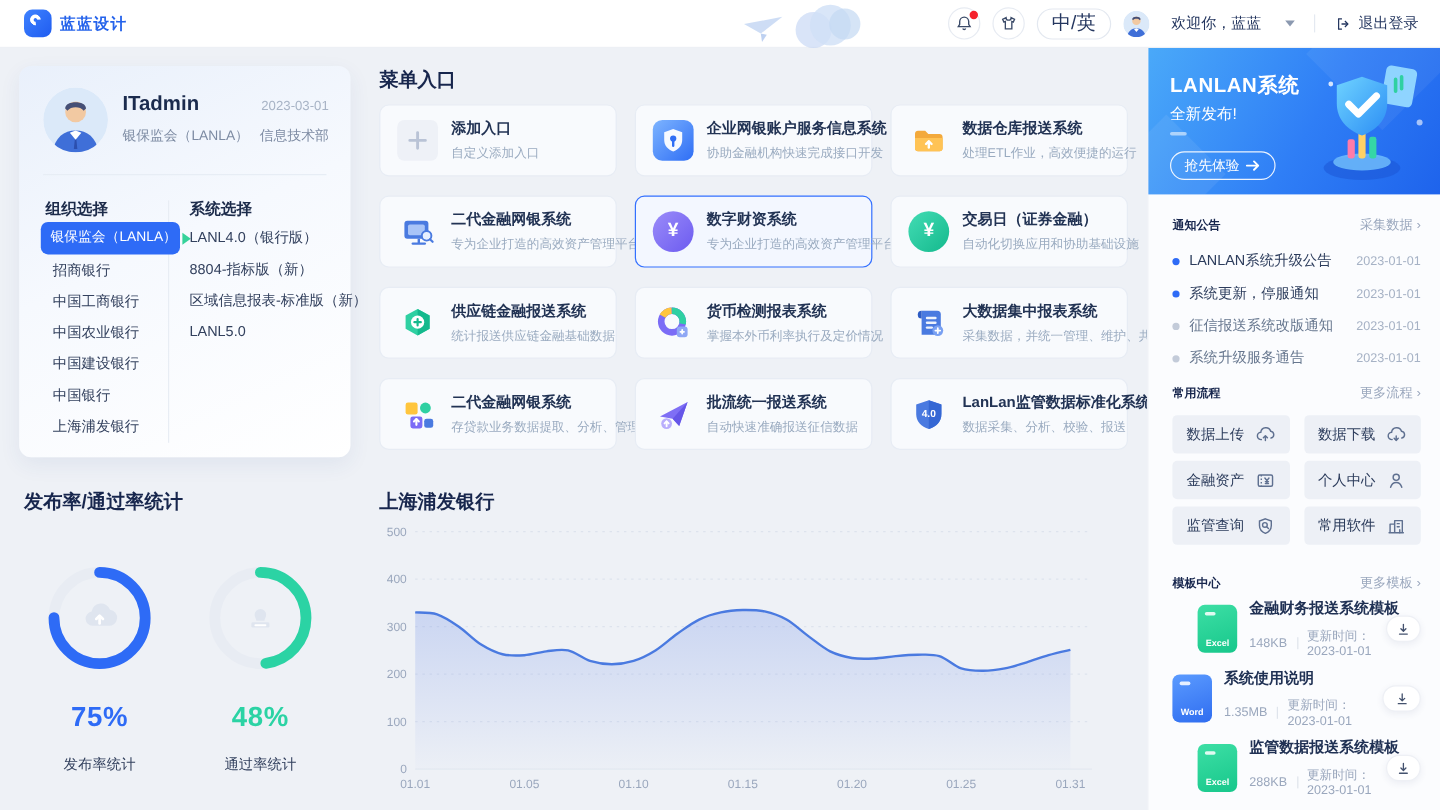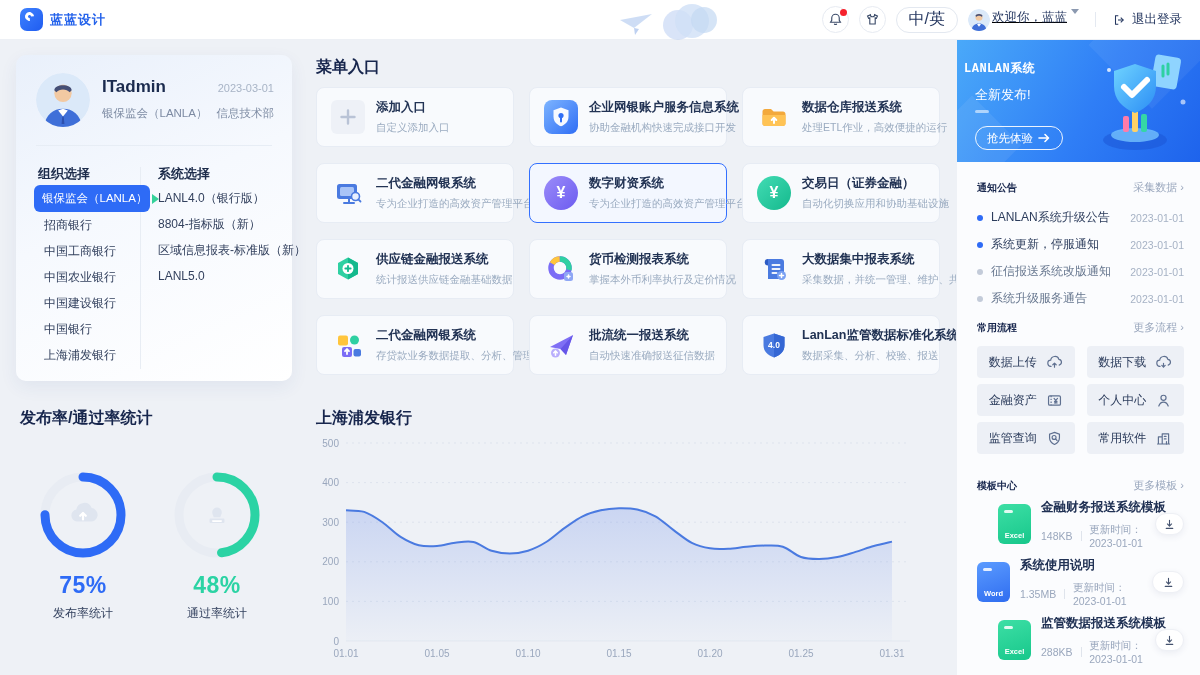--- a/index.html
+++ b/index.html
@@ -10,21 +10,21 @@
   .header { position:absolute; top:0; left:0; right:0; height:40px; background:#fff; border-bottom:1px solid #edf0f5; display:flex; align-items:center; z-index:6; }
   .logo { display:flex; align-items:center; gap:7px; margin-left:20px; }
   .logo-mark { width:23px; height:23px; border-radius:7px; background:linear-gradient(135deg,#3f82ff,#1f5cf0); position:relative; }
   .logo-mark i { position:absolute; left:5px; top:4px; width:9px; height:9px; border:3px solid #fff; border-right-color:transparent; border-radius:50%; transform:rotate(40deg); display:block; }
   .logo-text { font-size:13px; font-weight:bold; color:#2563eb; letter-spacing:1px; }
   .hdr-right { margin-left:auto; display:flex; align-items:center; gap:10px; padding-right:18px; }
   .hbtn { width:27px; height:27px; border:1px solid #e7ebf2; border-radius:50%; background:#fff; display:flex; align-items:center; justify-content:center; position:relative; cursor:pointer; }
   .hbtn svg { stroke:#3a4a68; }
   .dot { position:absolute; top:2px; right:1px; width:7px; height:7px; border-radius:50%; background:#f5222d; }
   .lang-pill { height:26px; padding:0 12px; border:1px solid #e3e8f0; border-radius:14px; font-size:16px; color:#24365f; display:flex; align-items:center; background:#fff; cursor:pointer; }
-  .welcome { display:flex; align-items:flex-start; gap:2px; cursor:pointer;text-decoration:underline; }
+  .welcome { display:flex; align-items:center; gap:18px; cursor:pointer; }
   .welcome .wtext { font-size:12.5px; color:#24365f; }
   .caret { width:0; height:0; border-left:4px solid transparent; border-right:4px solid transparent; border-top:5px solid #8b99b0; margin-left:2px; }
   .vdiv { width:1px; height:15px; background:#e4e9f1; margin:0 6px; }
   .logout { display:flex; align-items:center; gap:6px; font-size:12.5px; color:#24365f; cursor:pointer; }
   .avatar-sm { width:22px; height:22px; border-radius:50%; overflow:hidden; flex:none; }
 
   
   .deco-plane { position:absolute; left:618px; top:12px; opacity:.85; z-index:7; }
   .deco-circles { position:absolute; left:663px; top:4px; width:60px; height:36px; z-index:7; }
   .deco-circles span { position:absolute; border-radius:50%; }
@@ -48,21 +48,21 @@
   .org-list { position:absolute; left:18px; top:130px; width:104px; }
   .org-item { height:26px; line-height:26px; font-size:12px; color:#33415e; padding-left:10px; border-radius:6px; cursor:pointer; white-space:nowrap; }
   .org-item.selected { background:#2e6bf6; color:#fff; height:27px; line-height:27px; position:relative; padding-left:8px; width:116px; font-size:11.5px; }
   .org-item.selected::after { content:''; position:absolute; right:-9px; top:9px; width:0; height:0; border-top:5px solid transparent; border-bottom:5px solid transparent; border-left:7px solid #35d29a; }
   .sys-list { position:absolute; left:142px; top:130px; }
   .sys-item { height:26px; line-height:26px; font-size:12px; color:#33415e; cursor:pointer; white-space:nowrap; }
 
   
   .sec-title { position:absolute; font-size:16px; font-weight:bold; color:#17264d; }
   .gauges { position:absolute; left:16px; top:468px; width:268px; display:flex; }
-  .gauge { width:134px; display:flex; flex-direction:column; align-items:center; }
+  .gauge { width:134px; display:flex; flex-direction:column; align-items:center;gap:12px; }
   .gwrap { position:relative; width:94px; height:94px; }
   .gauge-icon { position:absolute; inset:0; display:flex; align-items:center; justify-content:center; }
   .gauge-val { font-size:23px; font-weight:bold; margin-top:10px; letter-spacing:.5px; }
   .gauge-label { font-size:12px; color:#33415e; margin-top:6px; }
 
   
   .menu-grid { position:absolute; left:316px; top:87px; width:624px; display:grid; grid-template-columns:repeat(3,198px); grid-auto-rows:60px; gap:16px 15px; }
   .mcard { background:#f8fafd; border:1px solid #e7ecf4; border-radius:8px; display:flex; align-items:center; padding-left:14px; gap:11px; cursor:pointer; }
   .mcard.selected { border:1.5px solid #3370ff; background:#f3f7ff; }
   .mtext { min-width:0; }
@@ -78,21 +78,21 @@
 
   
   .chart-svg { position:absolute; left:316px; top:430px; }
   .tick { font-size:10px; fill:#9aa7bd; font-family:"Liberation Sans","DejaVu Sans",sans-serif; }
 
   
   .sidebar { position:absolute; left:956px; top:40px; width:244px; height:635px; background:#fbfcfe; border-left:1px solid #eef1f6; }
   .banner { position:absolute; left:0; top:0; width:244px; height:122px; background:linear-gradient(120deg,#4aa9f9 0%,#2f7ef6 55%,#1e63ec 100%); overflow:hidden; cursor:pointer; }
   .banner .geo1 { position:absolute; width:70px; height:70px; background:rgba(255,255,255,.07); transform:rotate(45deg); left:-20px; top:70px; }
   .banner .geo2 { position:absolute; width:90px; height:90px; background:rgba(255,255,255,.06); transform:rotate(45deg); left:150px; top:-40px; }
-  .bn-title { position:absolute; left:7px; top:20px; color:#fff; font-size:12px; font-weight:bold; letter-spacing:.5px;font-family:Liberation Mono, monospace; }
+  .bn-title { position:absolute; left:18px; top:20px; color:#fff; font-size:17px; font-weight:bold; letter-spacing:.5px; }
   .bn-sub { position:absolute; left:18px; top:46px; color:#fff; font-size:13px; }
   .bn-dash { position:absolute; left:18px; top:70px; width:14px; height:3px; background:rgba(255,255,255,.55); border-radius:2px; }
   .bn-btn { position:absolute; left:18px; top:86px; height:24px; padding:0 11px; border:1px solid rgba(255,255,255,.9); border-radius:13px; color:#fff; font-size:11.5px; display:flex; align-items:center; gap:5px; cursor:pointer; background:transparent; }
   .bn-illus { position:absolute; right:2px; top:10px; }
 
   .side-head { position:absolute; left:20px; right:16px; display:flex; justify-content:space-between; align-items:center; }
   .side-head .h { font-size:10px; font-weight:bold; color:#17264d; }
   .more { font-size:11px; color:#9aa7bd; cursor:pointer; }
   .more::after { content:' ›'; }
 

